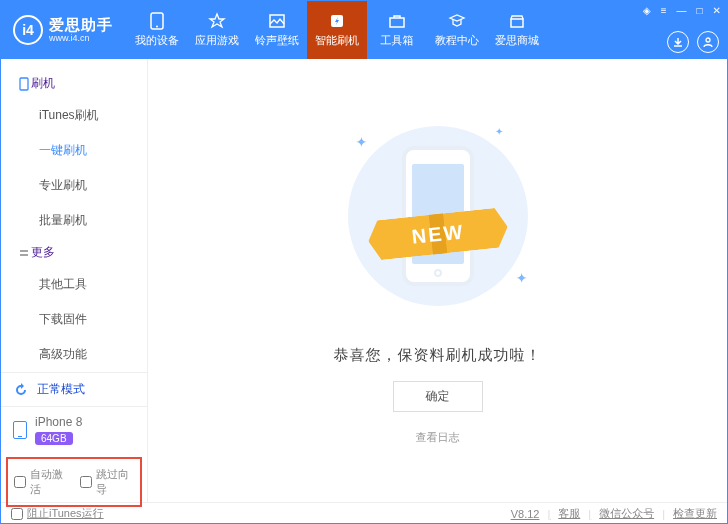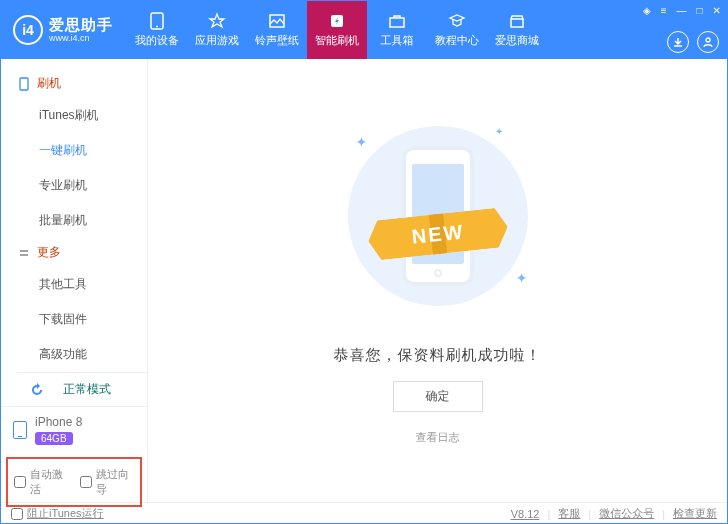--- a/index.html
+++ b/index.html
@@ -7,37 +7,37 @@
 
   
   .header { height: 58px; background: #3b8cff; display: flex; align-items: center; color: #fff; position: relative; }
   .logo-area { display: flex; align-items: center; padding: 0 14px 0 12px; height: 100%; }
   .logo-circle { width: 30px; height: 30px; border: 2px solid #fff; border-radius: 50%; display: flex; align-items: center; justify-content: center; font-weight: bold; font-size: 14px; margin-right: 6px; }
   .logo-text { display: flex; flex-direction: column; line-height: 1; }
   .logo-cn { font-size: 15px; font-weight: bold; letter-spacing: 1px; }
   .logo-url { font-size: 9px; opacity: .9; margin-top: 2px; }
   .nav { display: flex; height: 100%; }
   .nav-item { width: 60px; height: 100%; display: flex; flex-direction: column; align-items: center; justify-content: center; cursor: pointer; font-size: 11px; gap: 3px; }
-  .nav-item.active { background: #be185d; }
+  .nav-item.active { background: #c2410c; }
   .nav-icon { width: 20px; height: 18px; display: flex; align-items: center; justify-content: center; }
   .win-controls { position: absolute; top: 2px; right: 4px; display: flex; gap: 6px; font-size: 10px; opacity: .95; }
   .win-controls span { cursor: pointer; padding: 2px; }
   .header-right { position: absolute; right: 8px; bottom: 6px; display: flex; gap: 8px; }
   .circle-btn { width: 22px; height: 22px; border: 1.5px solid #fff; border-radius: 50%; display: flex; align-items: center; justify-content: center; cursor: pointer; }
 
   
   .body { display: flex; height: 443px; }
   .sidebar { width: 147px; border-right: 1px solid #eee; display: flex; flex-direction: column; }
   .side-scroll { flex: 1; padding-top: 10px; }
-  .side-group { padding: 6px 16px; color: #c2410c; font-size: 12px; display: flex; align-items: center; gap: 6px; }
+  .side-group { padding: 6px 16px; color: #4c1d95; font-size: 12px; display: flex; align-items: center; }
   .side-icon { width: 14px; height: 14px; display: inline-flex; align-items: center; justify-content: center; color: #3b8cff; }
   .side-items { padding-left: 38px; }
   .side-link { display: block; padding: 9px 0; color: #555; font-size: 12px; cursor: pointer; }
   .side-link.active { color: #3b8cff; }
-  .side-status { border-top: 1px solid #eee; padding: 8px 12px; display: flex; align-items: center; gap: 18px; color: #0f766e; cursor: pointer; margin-left: 16px; }
+  .side-status { border-top: 1px solid #eee; padding: 8px 12px; display: flex; align-items: center; gap: 8px; color: #1d4ed8; cursor: pointer; }
   .status-icon { width: 16px; height: 16px; color: #3b8cff; display: inline-flex; align-items: center; justify-content: center; }
   .side-device { border-top: 1px solid #eee; padding: 8px 12px; display: flex; align-items: center; gap: 8px; }
   .dev-icon { width: 14px; height: 18px; border: 1.5px solid #3b8cff; border-radius: 2px; position: relative; }
   .dev-icon::after { content:""; position:absolute; bottom:1px; left:50%; transform:translateX(-50%); width:4px; height:1px; background:#3b8cff; }
   .dev-name { font-size: 12px; color: #737373; }
   .dev-badge { display:inline-block; padding:1px 6px; background:#8b5cf6; color:#fff; font-size:10px; border-radius:3px; margin-top:3px; }
   .side-options { border: 2px solid #e74c3c; margin: 4px 5px 6px; padding: 8px 6px; display: flex; gap: 12px; align-items: center; }
   .chk { display: inline-flex; align-items: center; gap: 4px; color: #888; font-size: 11px; cursor: pointer; }
   .chk input { width: 12px; height: 12px; }
 

